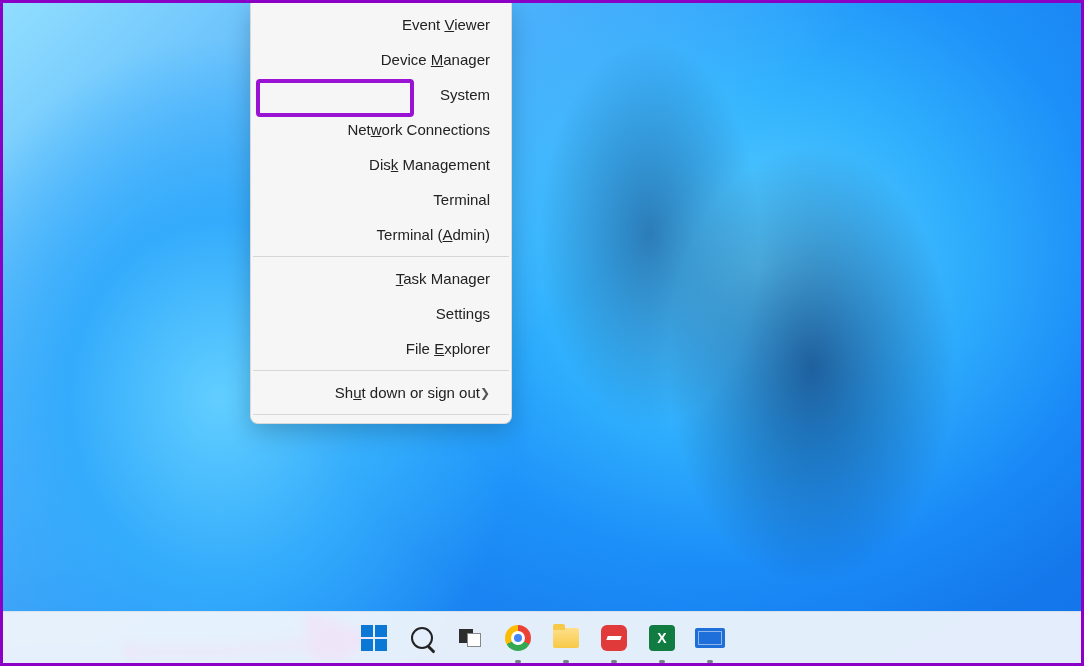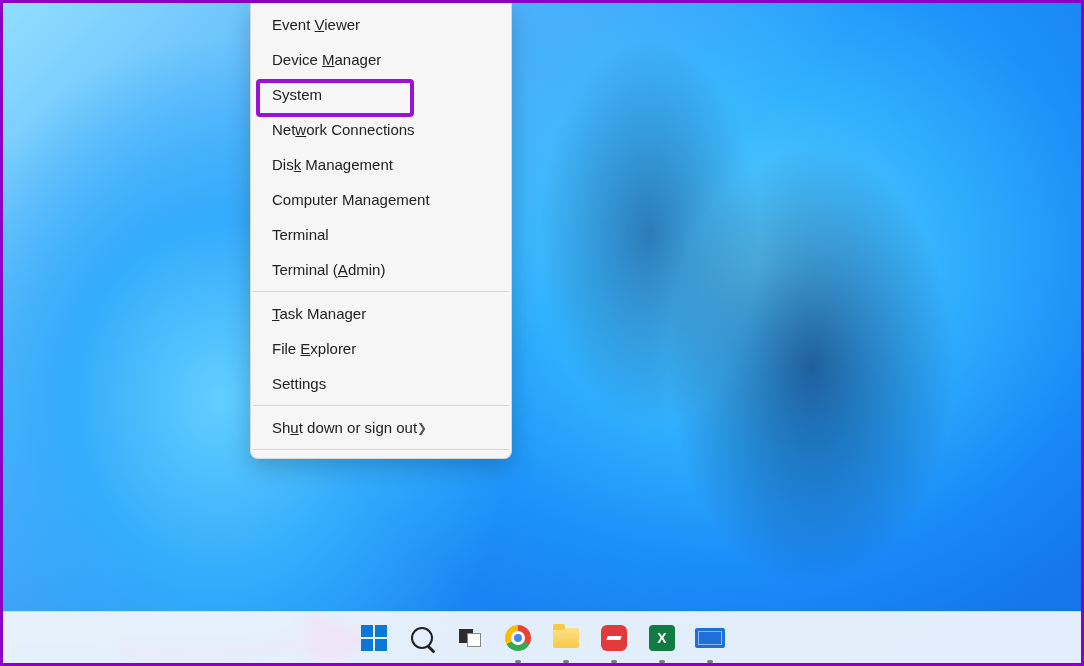--- a/index.html
+++ b/index.html
@@ -8,21 +8,21 @@
  radial-gradient(ellipse 600px 500px at 70% 40%,#4fb3ff 0%,#1e7ff0 35%,#0a4fd6 60%,#063aa8 80%),
  radial-gradient(ellipse 500px 600px at 20% 60%,#5ec0ff 0%,#2f93f5 30%,transparent 60%),
  linear-gradient(135deg,#8ed4ff 0%,#1666e0 50%,#0d4cc0 100%);
  background-blend-mode:screen,normal,normal}
 .desktop::before{content:"";position:absolute;inset:0;background:
  radial-gradient(ellipse 260px 400px at 75% 55%,rgba(10,30,80,.55)0%,transparent 55%),
  radial-gradient(ellipse 200px 350px at 60% 35%,rgba(10,30,80,.4)0%,transparent 55%),
  radial-gradient(ellipse 300px 500px at 88% 60%,rgba(255,255,255,.25)0%,transparent 55%);
  mix-blend-mode:multiply}
 .context-menu{position:absolute;left:247px;top:0;width:262px;background:#f6f6f6;border-radius:0 0 8px 8px;box-shadow:0 8px 24px rgba(0,0,0,.2);padding:4px 2px;border:1px solid #d8d8d8;border-top:none}
-.menu-item{display:flex;align-items:center;justify-content:flex-start;padding:9px 16px;font-size:15px;color:#222;cursor:default;border-radius:4px;margin:0 3px}
+.menu-item{display:flex;align-items:center;justify-content:flex-end;padding:9px 16px;font-size:15px;color:#222;cursor:default;border-radius:4px;margin:0 3px}
 .menu-item .u{text-decoration:underline}
 .sep{height:1px;background:#d6d6d6;margin:4px 0}
 .chev{font-size:12px;color:#555}
 .highlight-box{position:absolute;left:253px;top:76px;width:158px;height:38px;border:4px solid #9a12d4;border-radius:4px;pointer-events:none}
 .arrow{position:absolute;left:118px;top:612px;width:260px;height:44px;pointer-events:none}
 .taskbar{position:absolute;left:0;right:0;bottom:0;height:52px;background:rgba(245,247,252,.92);backdrop-filter:blur(6px);display:flex;align-items:center;justify-content:center;gap:18px;border-top:1px solid rgba(0,0,0,.06)}
 .tb-icon{width:30px;height:30px;display:flex;align-items:center;justify-content:center;border-radius:4px;cursor:pointer;position:relative}
 .tb-underline::after{content:"";position:absolute;bottom:-10px;left:50%;transform:translateX(-50%);width:6px;height:3px;background:#7a7f87;border-radius:2px}
 .start-logo{display:grid;grid-template-columns:12px 12px;grid-template-rows:12px 12px;gap:2px}
 .start-logo span{background:#0a78d4}
@@ -56,37 +56,34 @@
     <div class="menu-item">
       <span>System</span>
     </div>
     <div class="menu-item">
       <span>Net<span class="u">w</span>ork Connections</span>
     </div>
     <div class="menu-item">
       <span>Dis<span class="u">k</span> Management</span>
     </div>
     <div class="menu-item">
-      <span>Computer Mana<span class="u">g</span>ement</span>
-    </div>
-    <div class="menu-item">
       <span>Terminal</span>
     </div>
     <div class="menu-item">
       <span>Terminal (<span class="u">A</span>dmin)</span>
     </div>
     <div class="sep"></div>
     <div class="menu-item">
       <span><span class="u">T</span>ask Manager</span>
     </div>
     <div class="menu-item">
-      <span>File <span class="u">E</span>xplorer</span>
+      <span>Settin<span class="u">g</span>s</span>
     </div>
     <div class="menu-item">
-      <span>Settin<span class="u">g</span>s</span>
+      <span>File <span class="u">E</span>xplorer</span>
     </div>
     <div class="sep"></div>
     <div class="menu-item">
       <span>Sh<span class="u">u</span>t down or sign out</span>
       <span class="chev">❯</span>
     </div>
     <div class="sep"></div>
   </div>
 
 <div class="highlight-box"></div>

